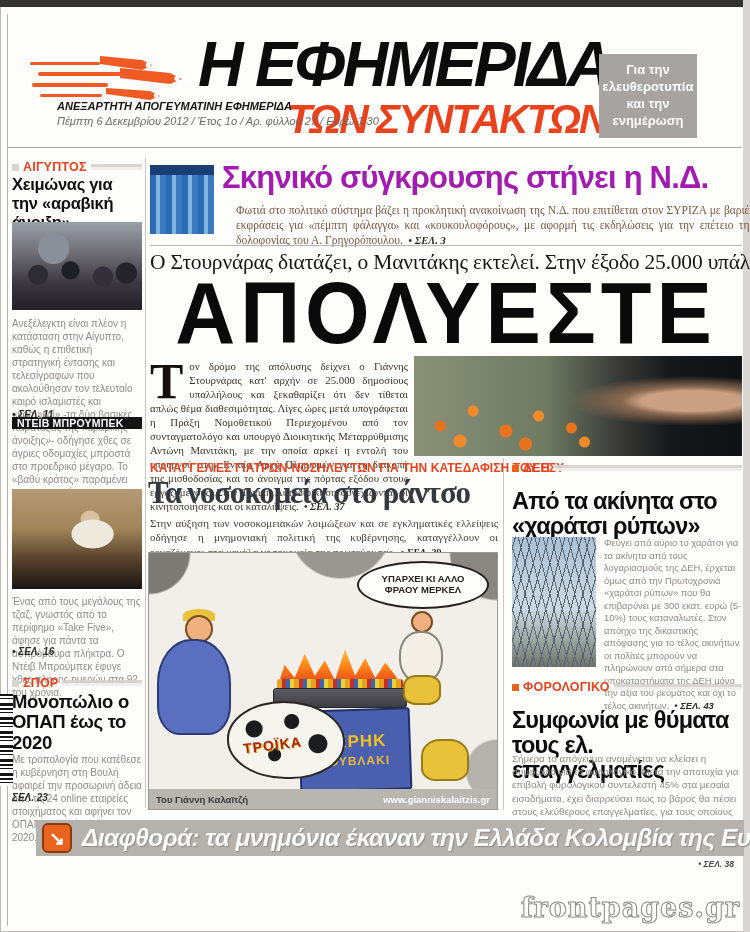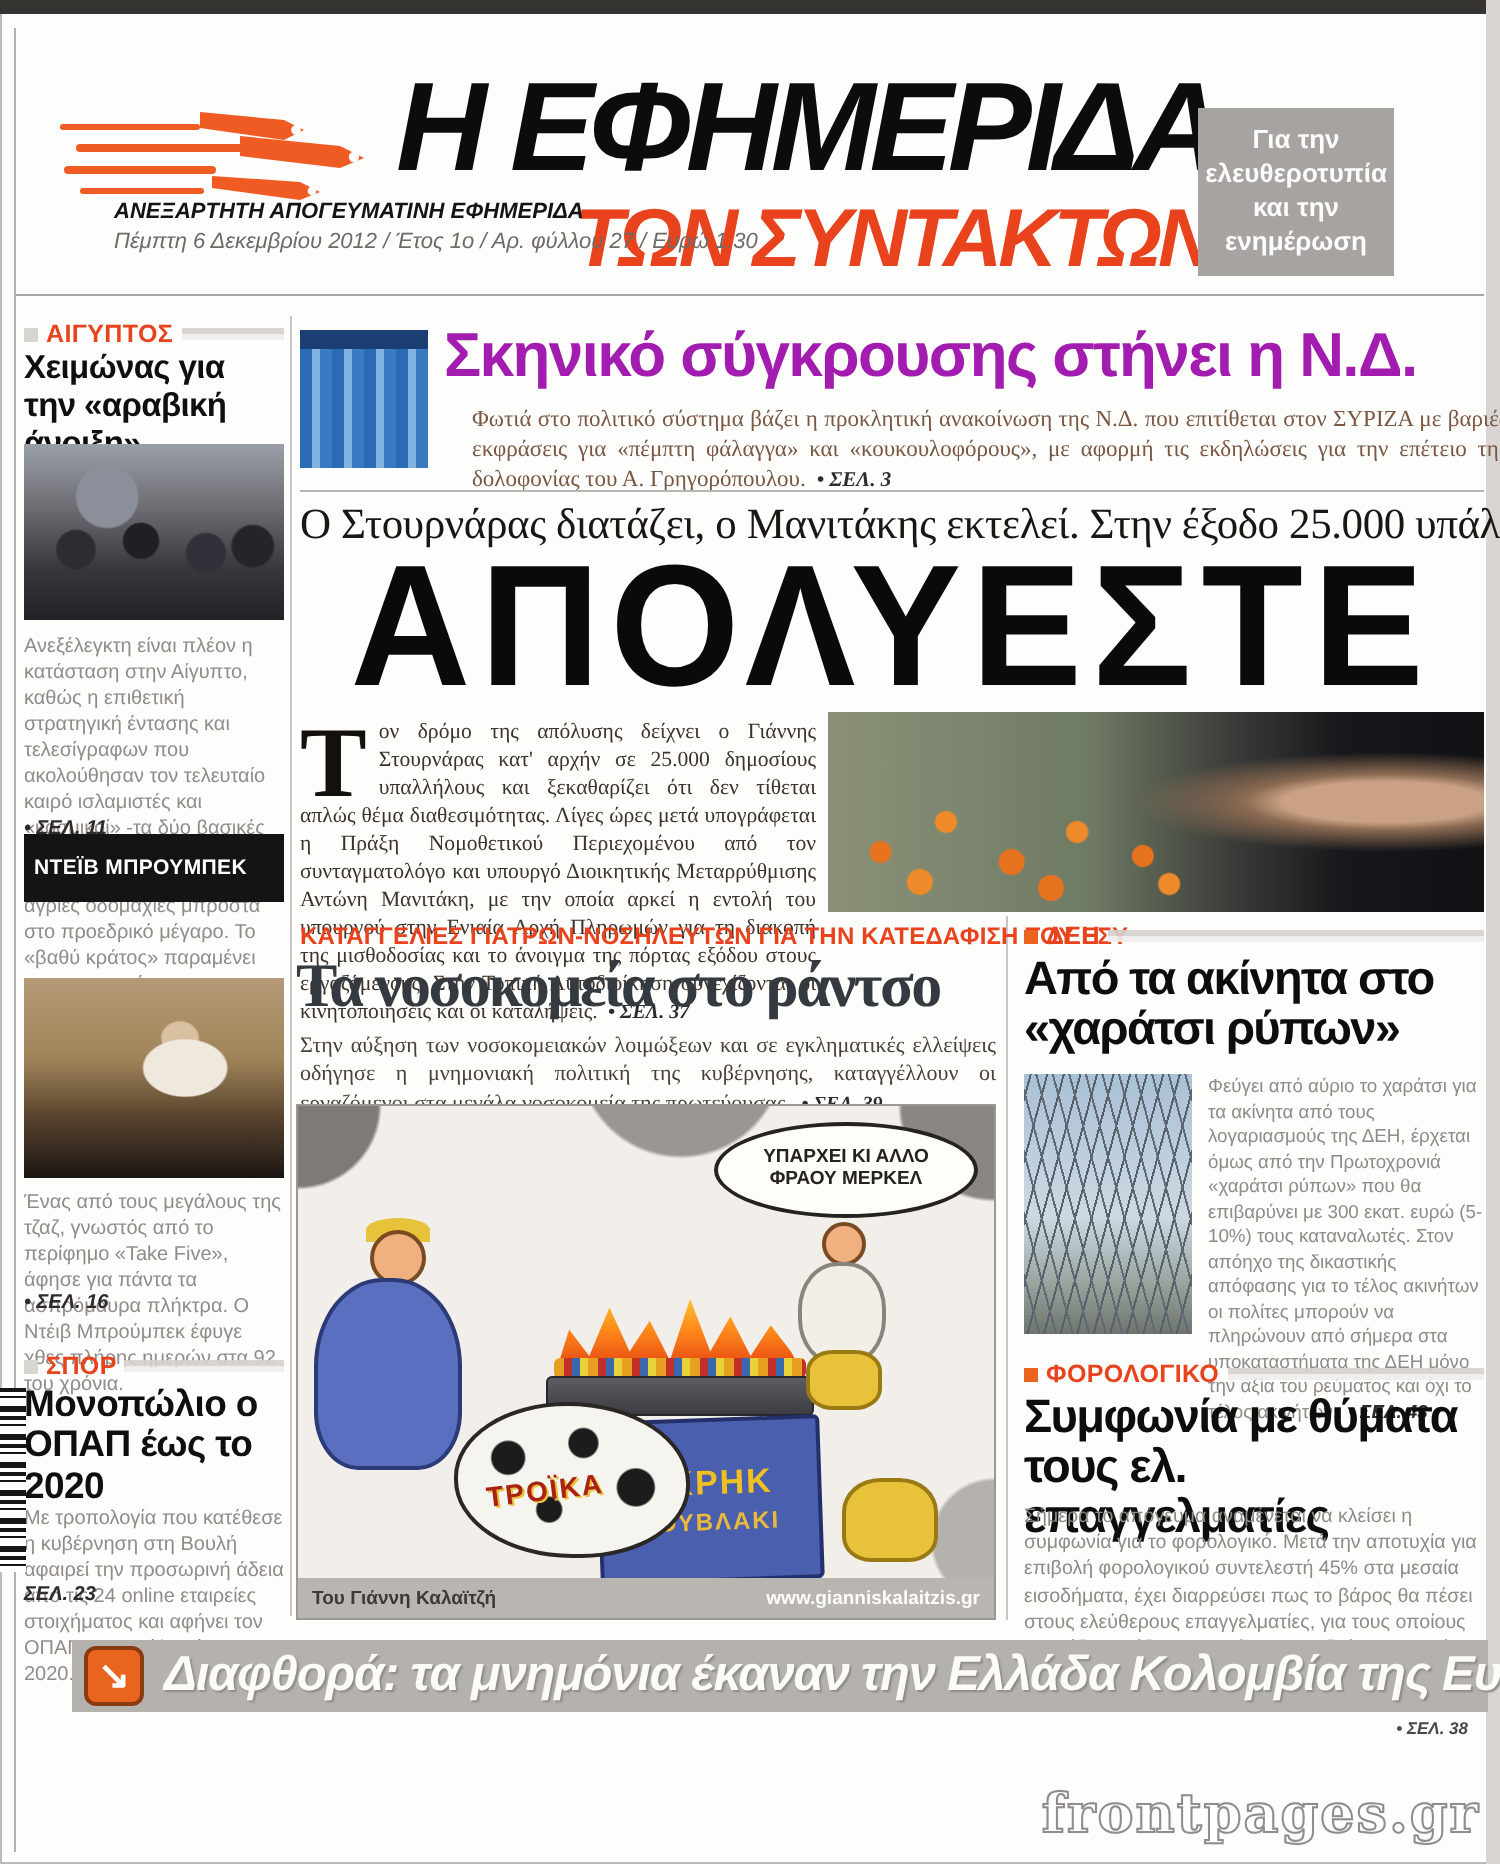--- a/index.html
+++ b/index.html
@@ -66,21 +66,21 @@
       radial-gradient(circle at 14% 85%, #ef8a2a 0 6px, transparent 7px),
       radial-gradient(circle at 34% 88%, #e8731f 0 6px, transparent 7px),
       radial-gradient(circle at 52% 86%, #ef8a2a 0 5px, transparent 6px),
       radial-gradient(ellipse at 85% 45%, #caa184 0 13%, #8a6a52 18%, transparent 32%),
       linear-gradient(90deg, #8a9178 0%, #6f7a63 40%, #3a3b38 62%, #17181b 78%, #101114 100%); }
   .ph-pylon { background:
       repeating-linear-gradient(75deg, transparent 0 7px, #5f6874 7px 8px),
       repeating-linear-gradient(-75deg, transparent 0 7px, #566069 7px 8px),
       linear-gradient(180deg,#a9c0d6 0%,#cdd9e2 55%,#9aa5a0 80%,#6e736d 100%); }
 
-  .blackbox { background:#141414; color:#fff; font-weight:bold; font-size:10.5px; padding:11px 5px; letter-spacing:.2px; }
+  .blackbox { background:#141414; color:#fff; font-weight:bold; font-size:10.5px; padding:0 5px; letter-spacing:.2px; }
 
   
   .ts-head { left:222px; top:160px; width:520px; font-size:31px; font-weight:bold; color:#a21caf; letter-spacing:-.8px; white-space:nowrap; }
   .ts-sum { left:236px; top:203px; width:518px; font-family:"Liberation Serif",serif; font-size:11.5px; line-height:1.32; color:#7a5743; text-align:justify; }
   .ts-rule { left:150px; top:245px; width:592px; height:1px; background:#b8b5b2; }
 
   
   .ms-deck { left:150px; top:250px; width:592px; font-family:"Liberation Serif",serif; font-size:21.5px; color:#191613; letter-spacing:-.2px; white-space:nowrap; }
   .ms-big { left:150px; top:272px; width:592px; text-align:center; font-size:83px; line-height:80px; font-weight:bold; color:#0a0a0a; letter-spacing:5px; transform:scaleY(1.04); transform-origin:top center; white-space:nowrap; }
   .ms-body { left:150px; top:359px; width:258px; font-family:"Liberation Serif",serif; font-size:10.8px; line-height:1.3; color:#3d332a; text-align:justify; }
@@ -126,21 +126,21 @@
   .c-cook-body { position:absolute; left:250px; top:78px; width:44px; height:52px; background:#f3efe6; border:2px solid #8a857c; border-radius:45%; }
   .c-cook-pants { position:absolute; left:254px; top:122px; width:38px; height:30px; background:#e8c23a; border:2px solid #9a7a14; border-radius:35%; }
   .c-can { position:absolute; left:272px; top:186px; width:48px; height:42px; background:#e8c23a; border:2px solid #9a7a14; border-radius:40% 40% 30% 30%; }
   .c-caption { position:absolute; left:0; bottom:0; width:100%; height:20px; background:#b9b6b2;
       display:flex; align-items:center; justify-content:space-between; padding:0 7px; }
   .c-credit { font-size:9.5px; font-weight:bold; color:#3c3a38; }
   .c-site { font-size:9.5px; font-weight:bold; color:#fdfdfc; }
 
   
   .rc { left:512px; width:230px; }
-  .rc-head { font-weight:bold; color:#0d0d0d; font-size:23.5px; line-height:1.06; letter-spacing:-.8px; }
+  .rc-head { font-weight:bold; color:#0d0d0d; font-size:23.5px; line-height:1.06; letter-spacing:-.8px;margin-top:12px; }
   .rc-body { font-size:9.4px; line-height:1.33; color:#8f8b86; }
 
   
   .strip { left:36px; top:820px; width:708px; height:36px; background:#b5b1ad; }
   .strip-icon { position:absolute; left:6px; top:3px; width:30px; height:30px; background:#e8641f; border:2px solid #8a3c10; border-radius:6px;
       color:#fff; font-weight:bold; font-size:19px; display:flex; align-items:center; justify-content:center; }
   .strip-text { position:absolute; left:46px; top:0; height:36px; line-height:35px; font-size:24.5px; font-weight:bold; font-style:italic;
       color:#fbfbfa; letter-spacing:-.6px; white-space:nowrap; text-shadow:1px 1px 1px #8f8b87; }
   .strip-page { position:absolute; right:10px; bottom:-13px; font-size:8.5px; font-weight:bold; font-style:italic; color:#4a4745; }
 

